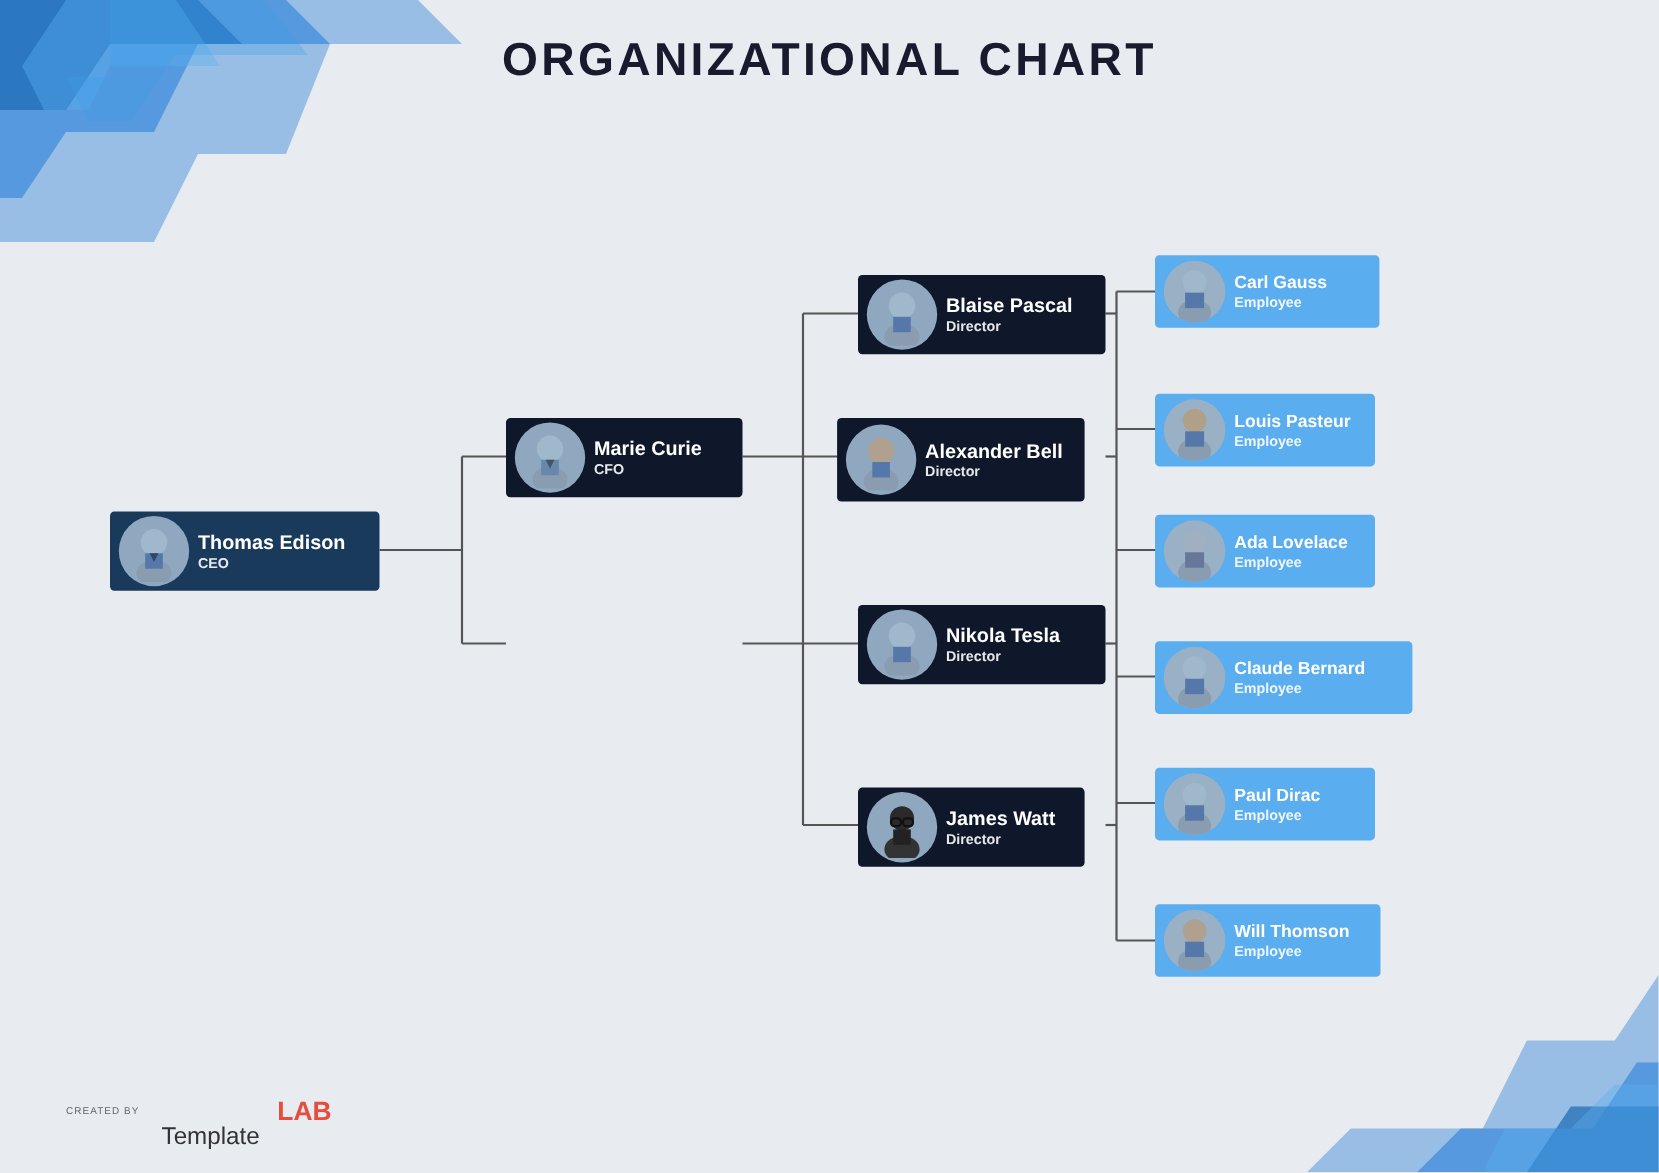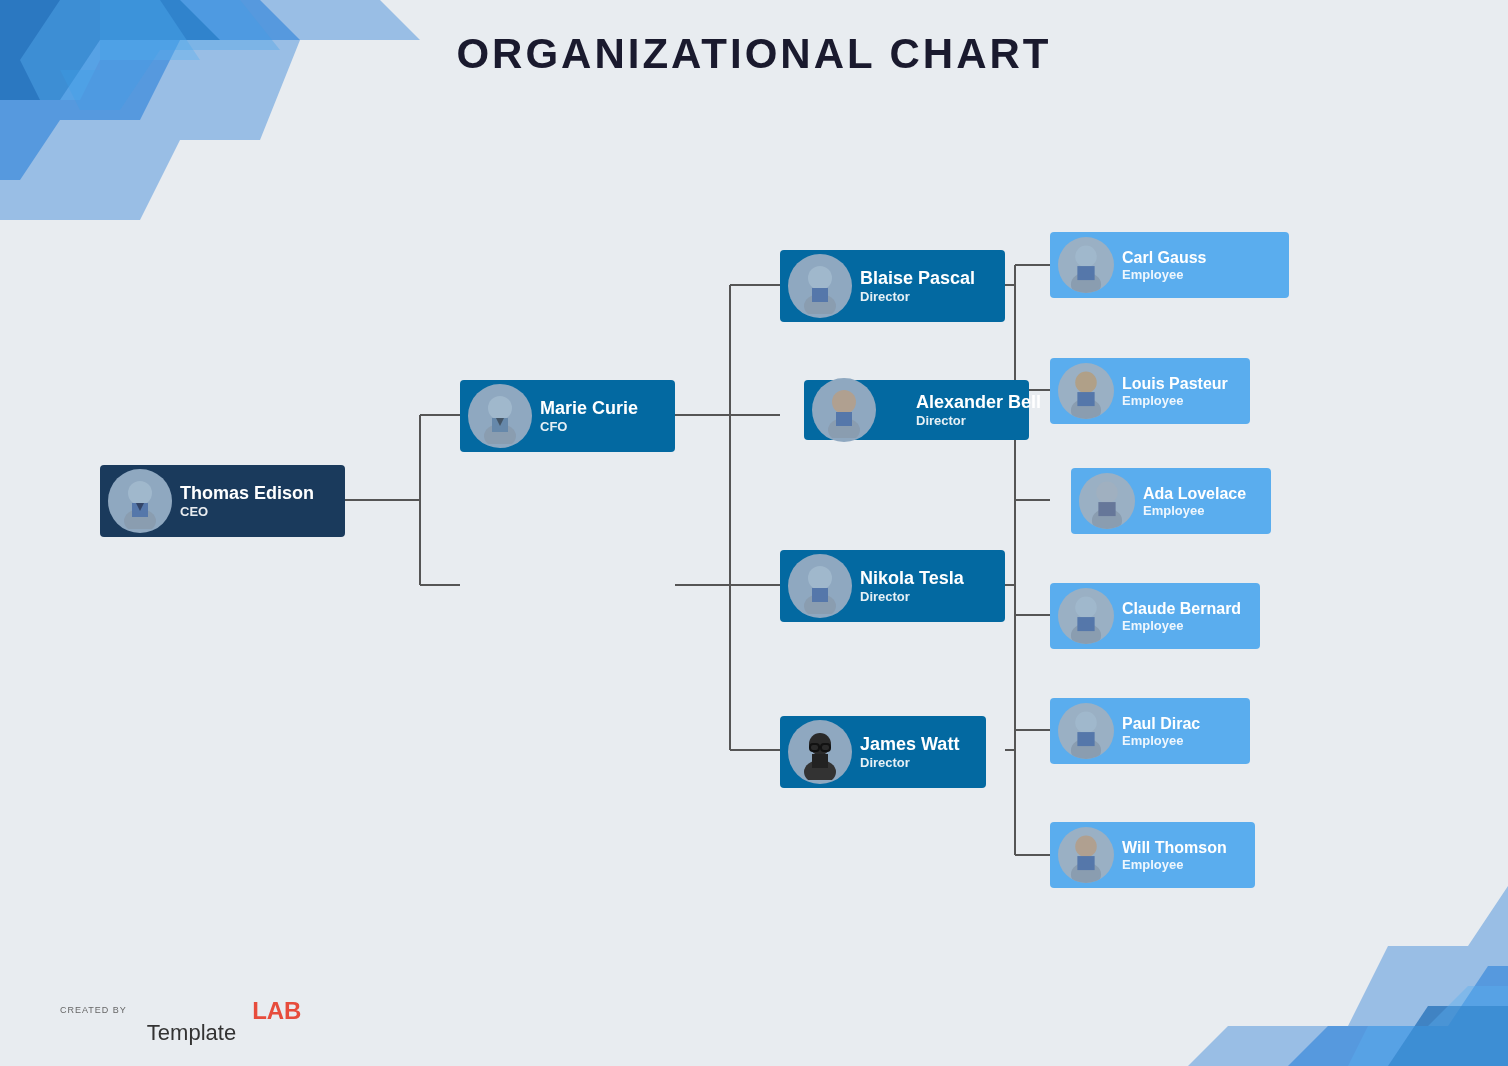--- a/index.html
+++ b/index.html
@@ -73,21 +73,21 @@
       align-items: center;
       border-radius: 4px;
       z-index: 2;
     }
 
     .node-dark {
       background: #1a3a5c;
     }
 
     .node-blue {
-      background: #0369a1;
+      background: #0f172a;
     }
 
     .node-light {
       background: #5aadee;
     }
 
     .node-avatar {
       width: 64px;
       height: 64px;
       border-radius: 50%;
@@ -271,21 +271,21 @@
         <ellipse cx="28" cy="48" rx="16" ry="12" fill="#8a9db0"></ellipse>
         <rect x="20" y="30" width="16" height="14" fill="#5577aa"></rect>
       </svg>
     </div>
     <div class="node-info">
       <span class="node-name">Blaise Pascal</span>
       <span class="node-role">Director</span>
     </div>
   </div>
 
-  <div class="node node-blue" style="left:764px; top:270px; width:225px; height:60px;gap:32px;">
+  <div class="node node-blue" style="left:721px; top:270px; width:225px; height:76px;">
     <div class="node-avatar">
       <svg viewBox="0 0 56 56" xmlns="http://www.w3.org/2000/svg">
         <circle cx="28" cy="20" r="12" fill="#b0a090"></circle>
         <ellipse cx="28" cy="48" rx="16" ry="12" fill="#8a9db0"></ellipse>
         <rect x="20" y="30" width="16" height="14" fill="#5577aa"></rect>
       </svg>
     </div>
     <div class="node-info">
       <span class="node-name">Alexander Bell</span>
       <span class="node-role">Director</span>
@@ -317,21 +317,21 @@
         <ellipse cx="28" cy="48" rx="16" ry="12" fill="#333"></ellipse>
         <rect x="20" y="30" width="16" height="14" fill="#222"></rect>
       </svg>
     </div>
     <div class="node-info">
       <span class="node-name">James Watt</span>
       <span class="node-role">Director</span>
     </div>
   </div>
 
-  <div class="node node-light node-employee" style="left:1010px; top:122px; width:239px; height:66px;">
+  <div class="node node-light node-employee" style="left:1010px; top:122px; width:204px; height:66px;">
     <div class="node-avatar">
       <svg viewBox="0 0 52 52" xmlns="http://www.w3.org/2000/svg">
         <circle cx="26" cy="18" r="10" fill="#a0b8cc"></circle>
         <ellipse cx="26" cy="44" rx="14" ry="11" fill="#8a9db0"></ellipse>
         <rect x="18" y="27" width="16" height="13" fill="#5577aa"></rect>
       </svg>
     </div>
     <div class="node-info">
       <span class="node-name">Carl Gauss</span>
       <span class="node-role">Employee</span>
@@ -345,35 +345,35 @@
         <ellipse cx="26" cy="44" rx="14" ry="11" fill="#8a9db0"></ellipse>
         <rect x="18" y="27" width="16" height="13" fill="#5577aa"></rect>
       </svg>
     </div>
     <div class="node-info">
       <span class="node-name">Louis Pasteur</span>
       <span class="node-role">Employee</span>
     </div>
   </div>
 
-  <div class="node node-light node-employee" style="left:1010px; top:358px; width:200px; height:66px;margin-left:21px;">
+  <div class="node node-light node-employee" style="left:1010px; top:358px; width:200px; height:66px;">
     <div class="node-avatar">
       <svg viewBox="0 0 52 52" xmlns="http://www.w3.org/2000/svg">
         <circle cx="26" cy="18" r="10" fill="#a0b0c0"></circle>
         <ellipse cx="26" cy="44" rx="14" ry="11" fill="#8a9db0"></ellipse>
         <rect x="18" y="27" width="16" height="13" fill="#667799"></rect>
       </svg>
     </div>
     <div class="node-info">
       <span class="node-name">Ada Lovelace</span>
       <span class="node-role">Employee</span>
     </div>
   </div>
 
-  <div class="node node-light node-employee" style="left:1010px; top:473px; width:210px; height:66px;">
+  <div class="node node-light node-employee" style="left:1010px; top:473px; width:234px; height:66px;">
     <div class="node-avatar">
       <svg viewBox="0 0 52 52" xmlns="http://www.w3.org/2000/svg">
         <circle cx="26" cy="18" r="10" fill="#a0b8cc"></circle>
         <ellipse cx="26" cy="44" rx="14" ry="11" fill="#8a9db0"></ellipse>
         <rect x="18" y="27" width="16" height="13" fill="#5577aa"></rect>
       </svg>
     </div>
     <div class="node-info">
       <span class="node-name">Claude Bernard</span>
       <span class="node-role">Employee</span>

